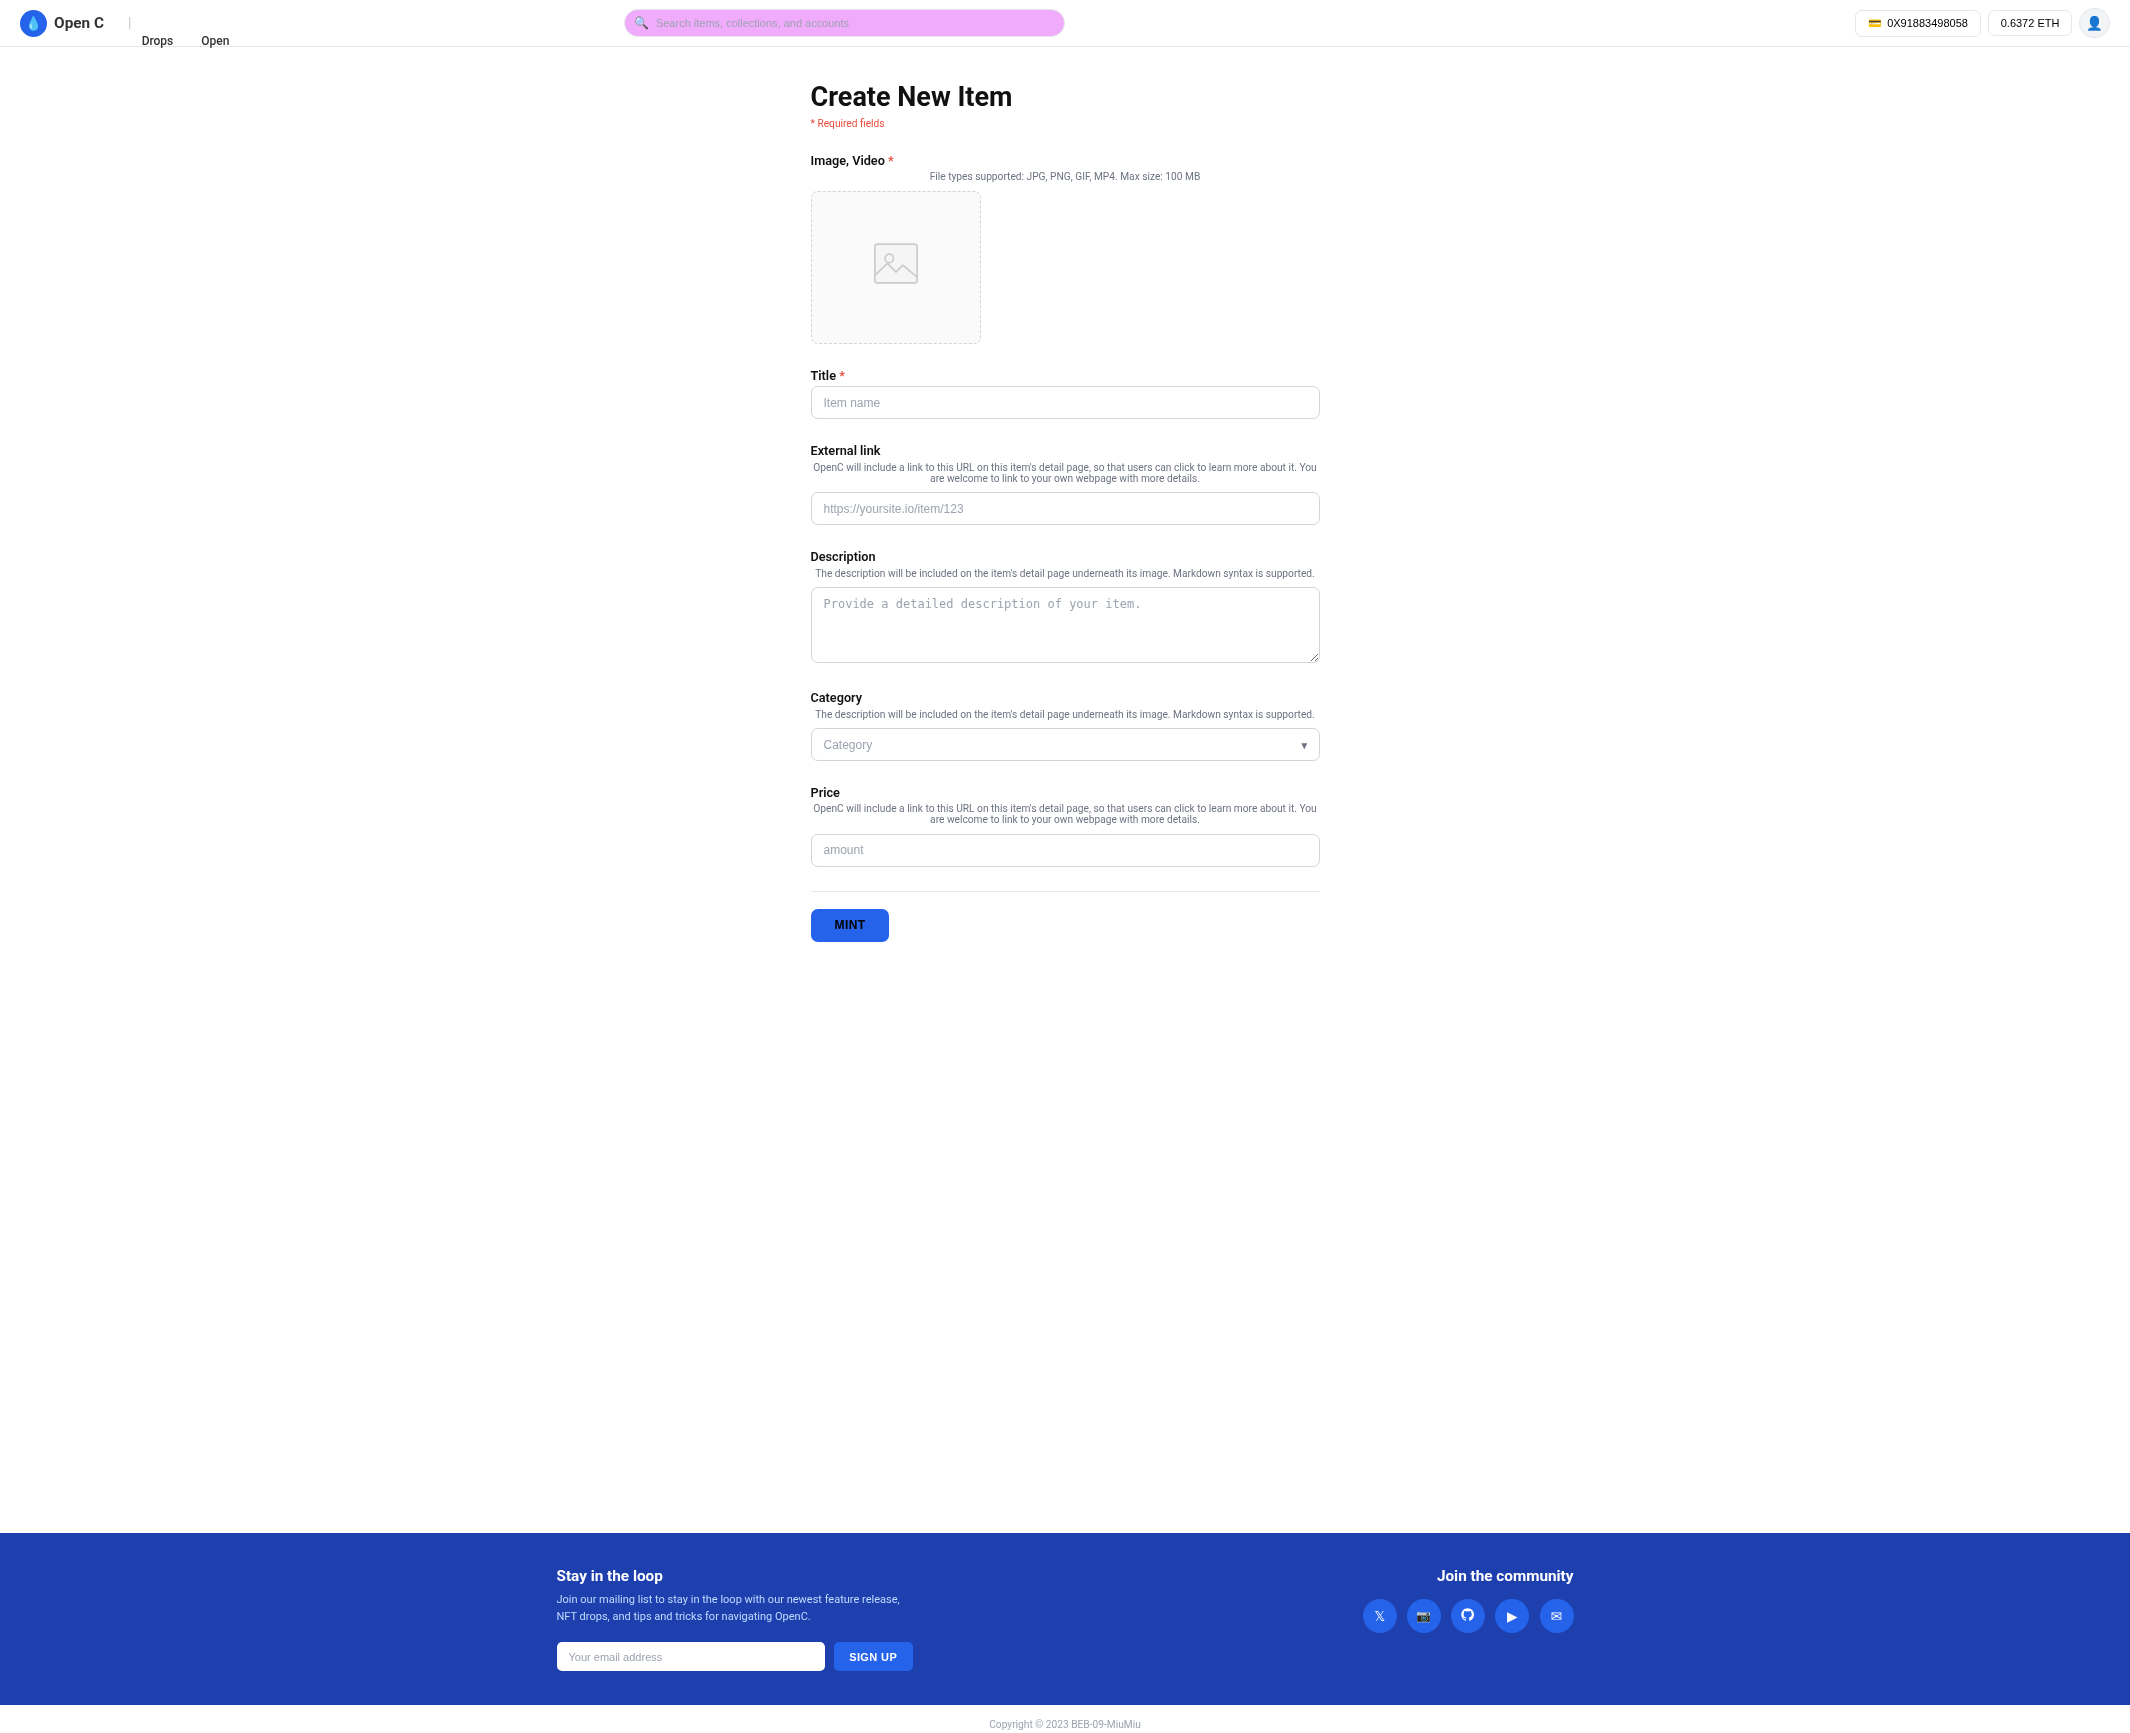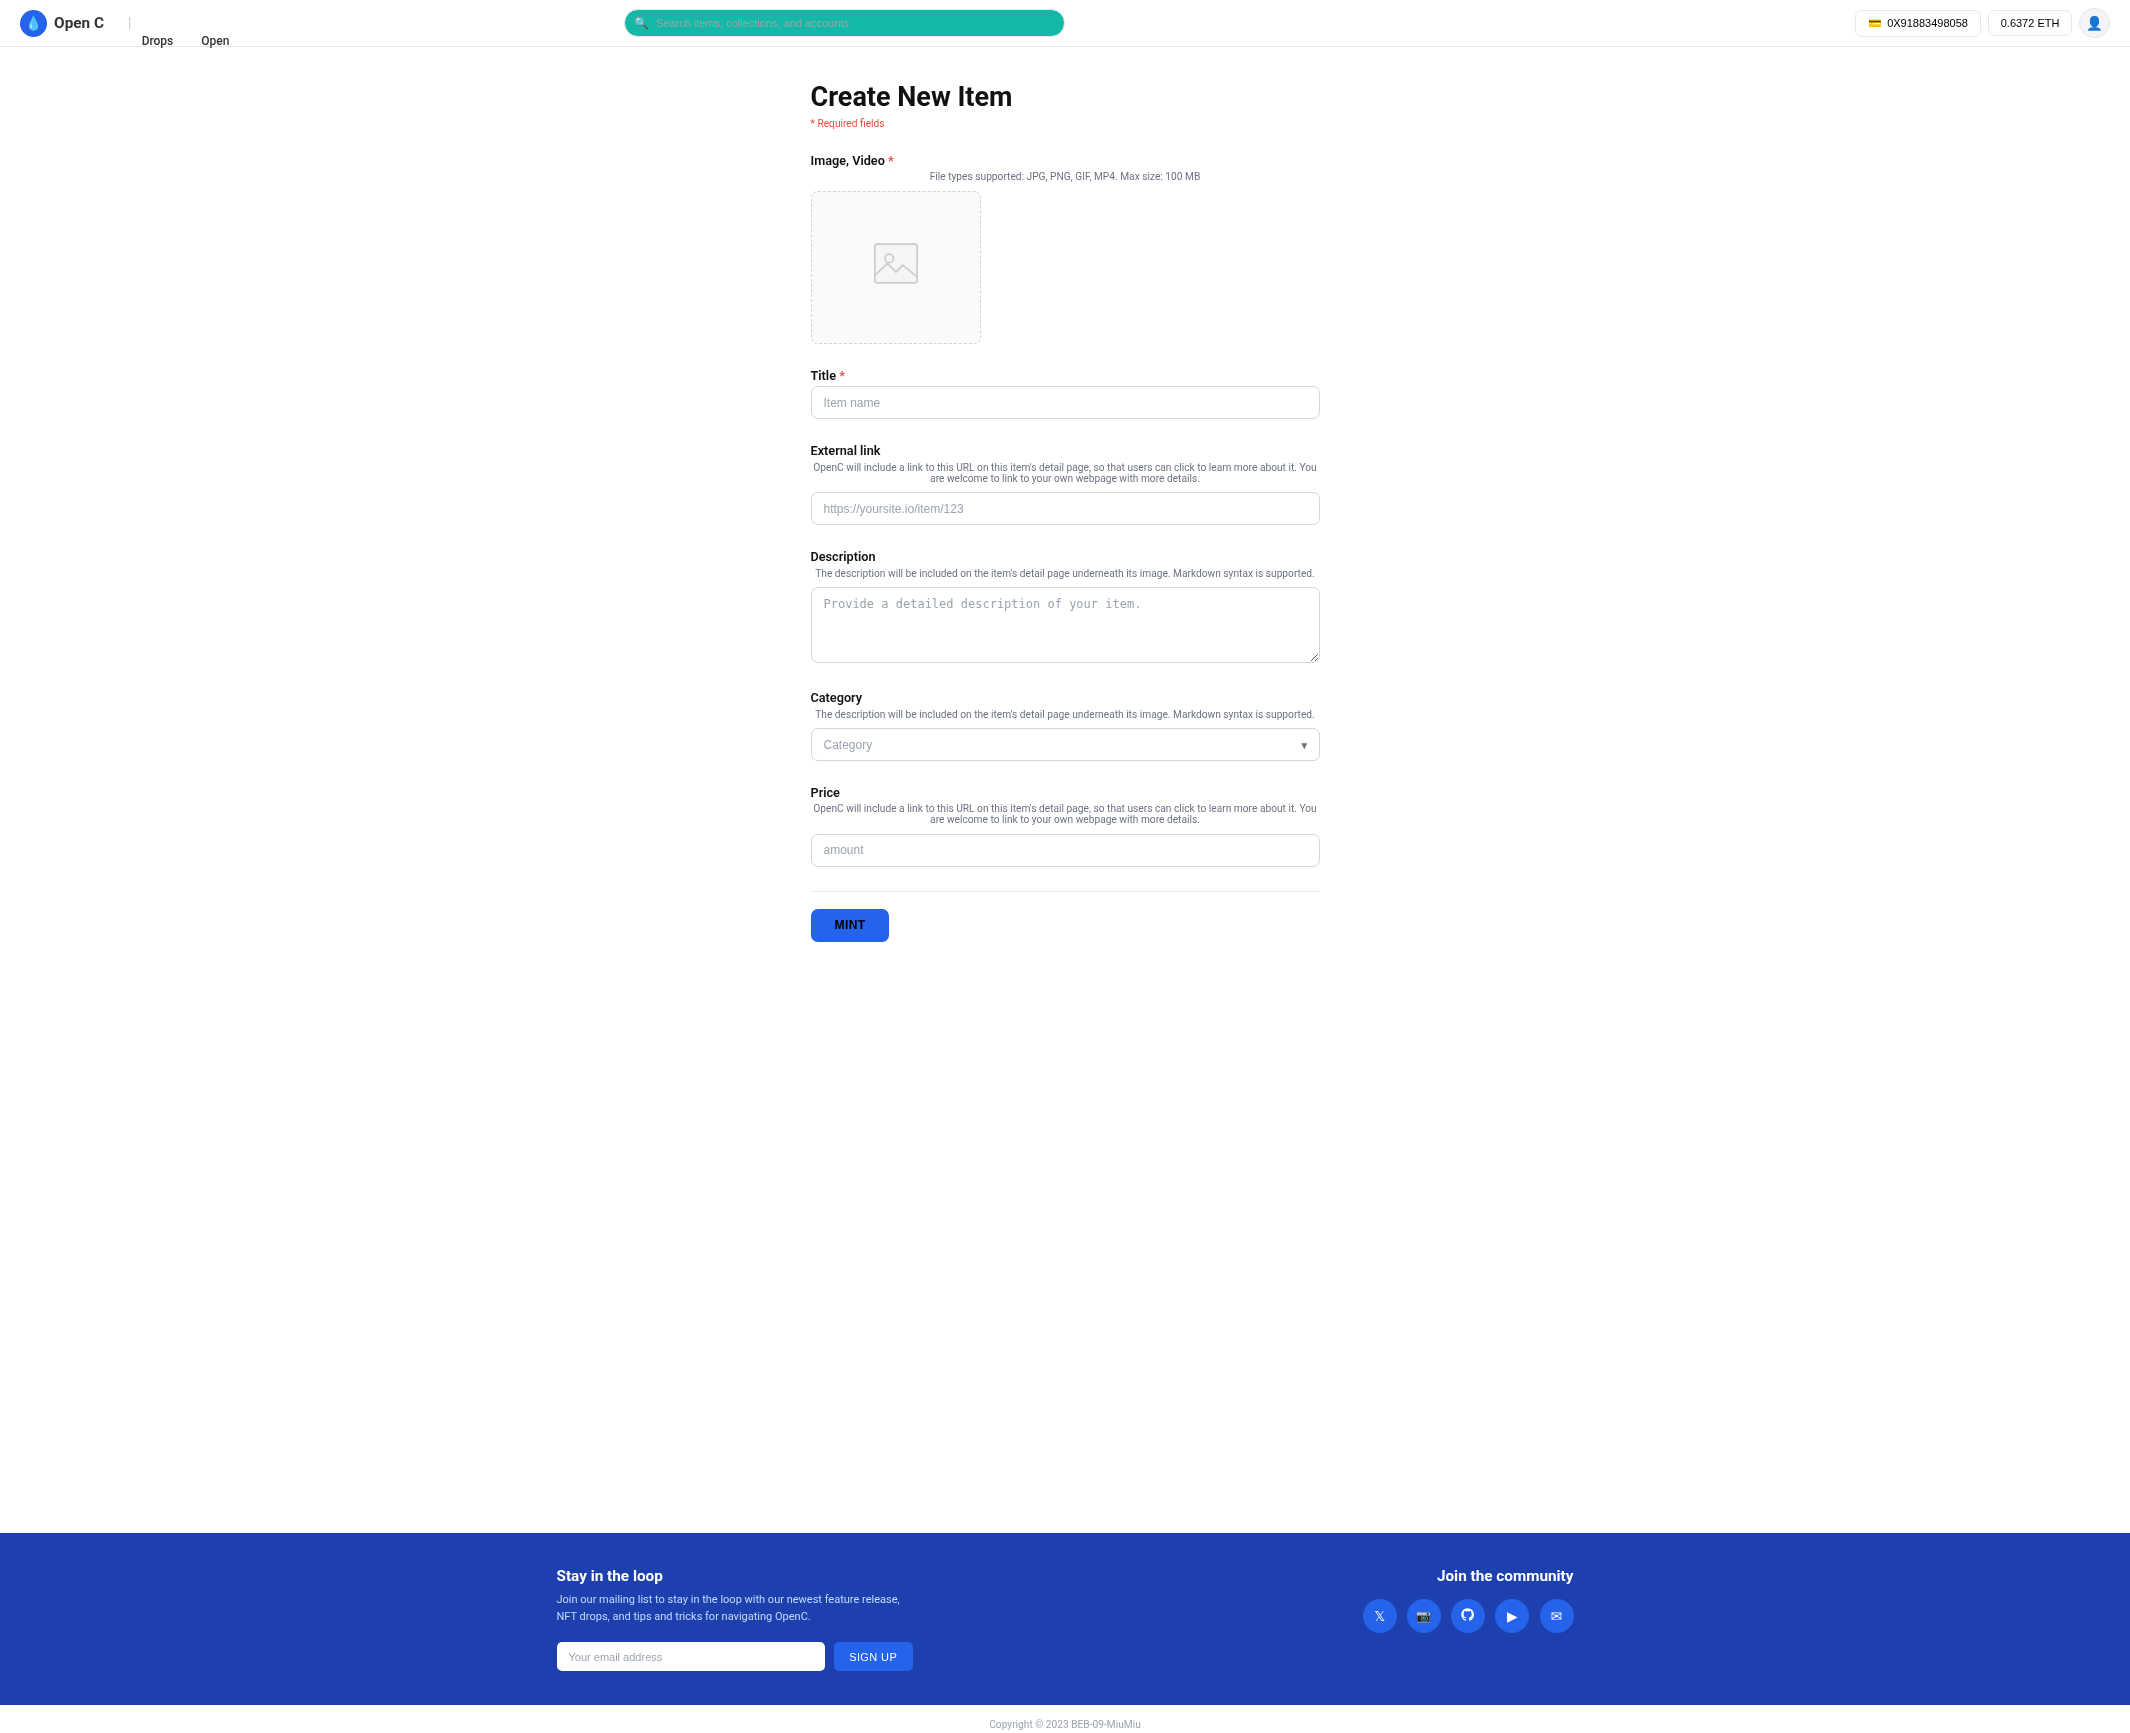--- a/index.html
+++ b/index.html
@@ -294,21 +294,21 @@
     .footer-email-input::placeholder {
       color: #9ca3af;
     }
     .signup-btn {
       padding: 8.5px 15.3px;
       background: #2563eb;
       color: #fff;
       border: none;
       border-radius: 5.1px;
       font-size: 11px;
-      font-weight: 400;
+      font-weight: 700;
       cursor: pointer;
       letter-spacing: 0.4px;
     }
     .footer-right {
       text-align: right;
     }
     .footer-community-heading {
       font-size: 15.3px;
       font-weight: 700;
       margin-bottom: 13.6px;
@@ -347,21 +347,21 @@
     <div class="brand-logo">💧</div>
     <span>Open C</span>
   </a>
   <span class="navbar-divider">|</span>
   <div class="navbar-links">
     <a>Drops</a>
     <a>Open</a>
   </div>
   <div class="navbar-search">
     <span class="search-icon-wrap">🔍</span>
-    <input class="text-input" type="text" style="border-radius: 17px; background: #14b8a6;" placeholder="Search items, collections, and accounts">
+    <input class="text-input" type="text" style="border-radius: 17px; background: #f0abfc;" placeholder="Search items, collections, and accounts">
   </div>
   <div class="navbar-actions">
     <button class="wallet-btn">
       <span>💳</span>
       <span>0X91883498058</span>
     </button>
     <button class="eth-btn">
       <span>0.6372 ETH</span>
     </button>
     <button class="avatar-btn">

